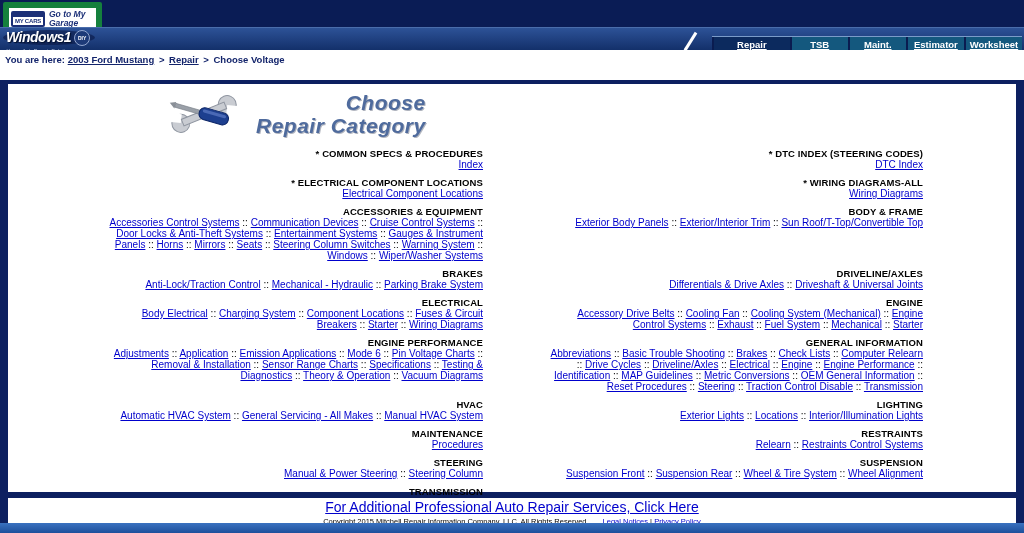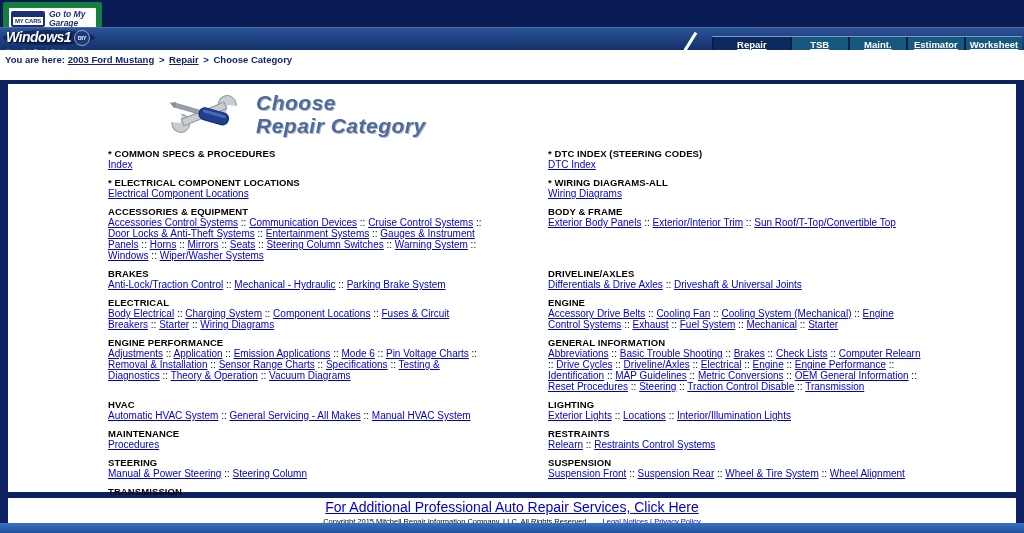--- a/index.html
+++ b/index.html
@@ -49,21 +49,21 @@
   .breadcrumb .bsep{padding:0 2px;}
   .searchstrip{position:absolute;left:846px;top:51px;width:168px;height:19px;background:#fff;
     border:1px solid #b5b5b5;display:flex;align-items:center;justify-content:flex-end;
     gap:3px;padding:0 2px;box-sizing:border-box;}
   .search-input{width:112px;height:13px;border:1px solid #767676;font-size:9px;padding:0 2px;box-sizing:border-box;}
   .search-btn{height:16px;font-size:8px;font-weight:bold;color:#000;background:#e2e2e2;
     border:2px outset #f8f8f8;padding:0 3px;cursor:pointer;font-family:"Liberation Sans",sans-serif;}
 
   
   .mainwrap{position:absolute;top:80px;left:0;right:0;bottom:0;background:#0d2060;}
-  .panel{position:absolute;top:4px;left:8px;right:8px;height:408px;background:#fff;}
+  .panel{position:absolute;top:4px;left:8px;right:8px;height:408px;background:#fff;text-align:right;}
   .hdrgfx{position:absolute;left:158px;top:4px;display:flex;align-items:center;gap:14px;}
   .hdr-text{font-size:21px;font-weight:bold;font-style:italic;color:#4f6b9d;
     line-height:23px;letter-spacing:0.5px;text-shadow:1px 1px 0 rgba(30,40,70,0.35);}
 
   .cats{position:absolute;left:100px;top:64px;width:880px;border-collapse:collapse;}
   .cats td{vertical-align:top;width:50%;padding:0 65px 0 0;}
   .sec{margin-bottom:7px;}
   .sec-h{font-size:9.5px;font-weight:bold;color:#000;line-height:11px;letter-spacing:0.1px;}
   .sec-l{font-size:10px;line-height:11px;color:#000;}
   .sec-l a{color:#0000cc;text-decoration:underline;cursor:pointer;}
@@ -117,21 +117,21 @@
       </div>
   </div>
 
   <div class="crumbrow">
     <div class="breadcrumb">
       <span>You are here:</span>
       <a>2003 Ford Mustang</a>
       <span class="bsep">&gt;</span>
       <a>Repair</a>
       <span class="bsep">&gt;</span>
-      <span>Choose Category</span>
+      <span>Choose Voltage</span>
     </div>
     <div class="searchstrip">
       <input class="search-input" type="text" value="" style="">
       <button class="search-btn">SEARCH</button>
     </div>
   </div>
 
   <div class="mainwrap">
     <div class="panel">
 

